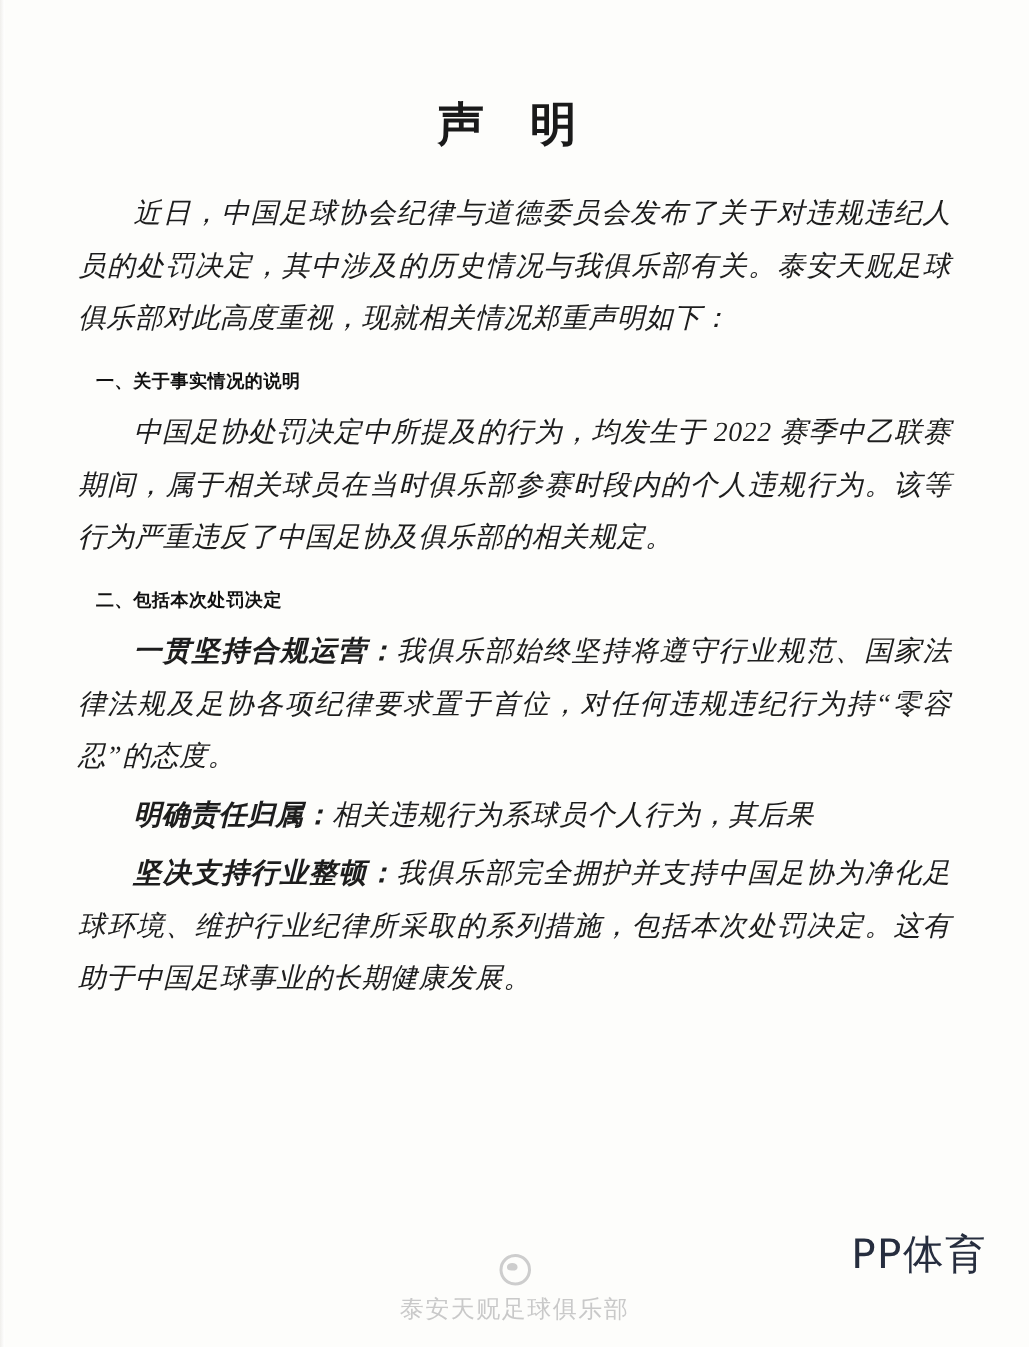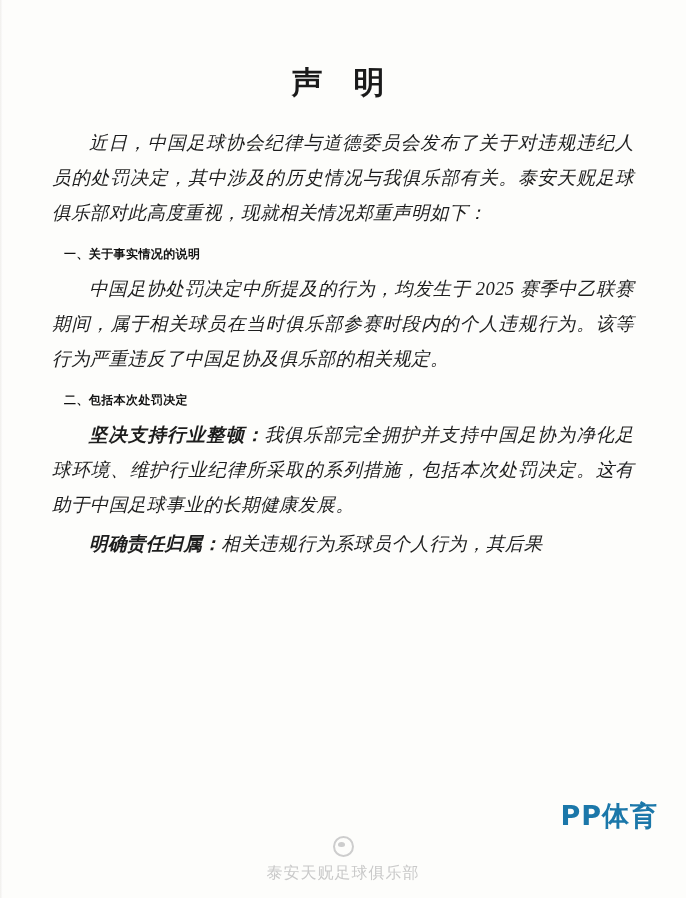--- a/index.html
+++ b/index.html
@@ -49,24 +49,24 @@
     text-indent: 1em;
     margin: 6px 0 0 0;
     letter-spacing: 0.4px;
   }
   .strong-lead {
     font-weight: bold;
   }
   .watermark-right {
     position: absolute;
     right: 28px;
-    bottom: 64px;
+    bottom: 44px;
     font-size: 27px;
-    font-weight: bold;
-    color: #0369a1;
+    font-weight: normal;
+    color: #0f172a;
     letter-spacing: 1px;
     font-family: "DejaVu Sans", "Liberation Sans", sans-serif;
     opacity: 0.9;
   }
   .watermark-bottom {
     position: absolute;
     left: 0;
     right: 0;
     bottom: 14px;
     text-align: center;
@@ -110,29 +110,30 @@
 
 <div class="page">
   <div class="page-edge"></div>
 
   <h1 class="doc-title">声 明</h1>
 
   <p class="para">近日，中国足球协会纪律与道德委员会发布了关于对违规违纪人员的处罚决定，其中涉及的历史情况与我俱乐部有关。泰安天贶足球俱乐部对此高度重视，现就相关情况郑重声明如下：</p>
 
   <p class="heading">一、关于事实情况的说明</p>
 
-  <p class="para">中国足协处罚决定中所提及的行为，均发生于 2025 赛季中乙联赛期间，属于相关球员在当时俱乐部参赛时段内的个人违规行为。该等行为严重违反了中国足协及俱乐部的相关规定。</p>
+  <p class="para">中国足协处罚决定中所提及的行为，均发生于 2022 赛季中乙联赛期间，属于相关球员在当时俱乐部参赛时段内的个人违规行为。该等行为严重违反了中国足协及俱乐部的相关规定。</p>
 
 
   <p class="heading">二、包括本次处罚决定</p>
 
+  <p class="para"><span class="strong-lead">一贯坚持合规运营：</span><span>我俱乐部始终坚持将遵守行业规范、国家法律法规及足协各项纪律要求置于首位，对任何违规违纪行为持“零容忍”的态度。</span></p>
+
+  <p class="para"><span class="strong-lead">明确责任归属：</span><span>相关违规行为系球员个人行为，其后果</span></p>
 
   <p class="para"><span class="strong-lead">坚决支持行业整顿：</span><span>我俱乐部完全拥护并支持中国足协为净化足球环境、维护行业纪律所采取的系列措施，包括本次处罚决定。这有助于中国足球事业的长期健康发展。</span></p>
-
-  <p class="para"><span class="strong-lead">明确责任归属：</span><span>相关违规行为系球员个人行为，其后果</span></p>
 
   <div class="watermark-right">PP体育</div>
 
   <div class="watermark-bottom">
     <span class="weibo-icon"></span>
     <span>泰安天贶足球俱乐部</span>
   </div>
 </div>
 
 </body></html>

